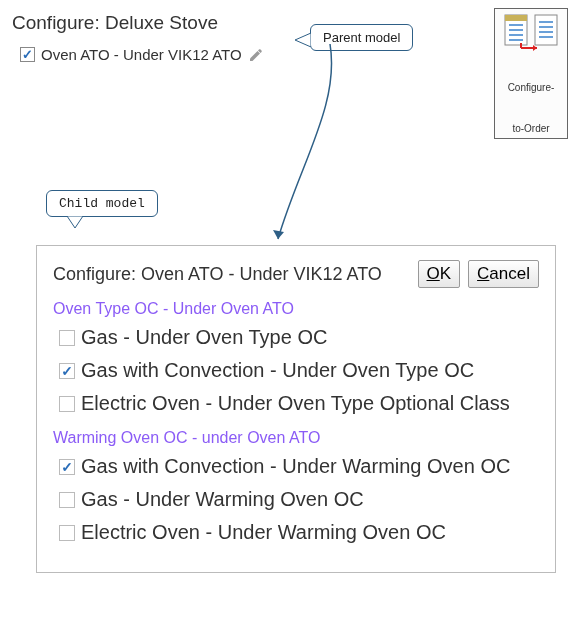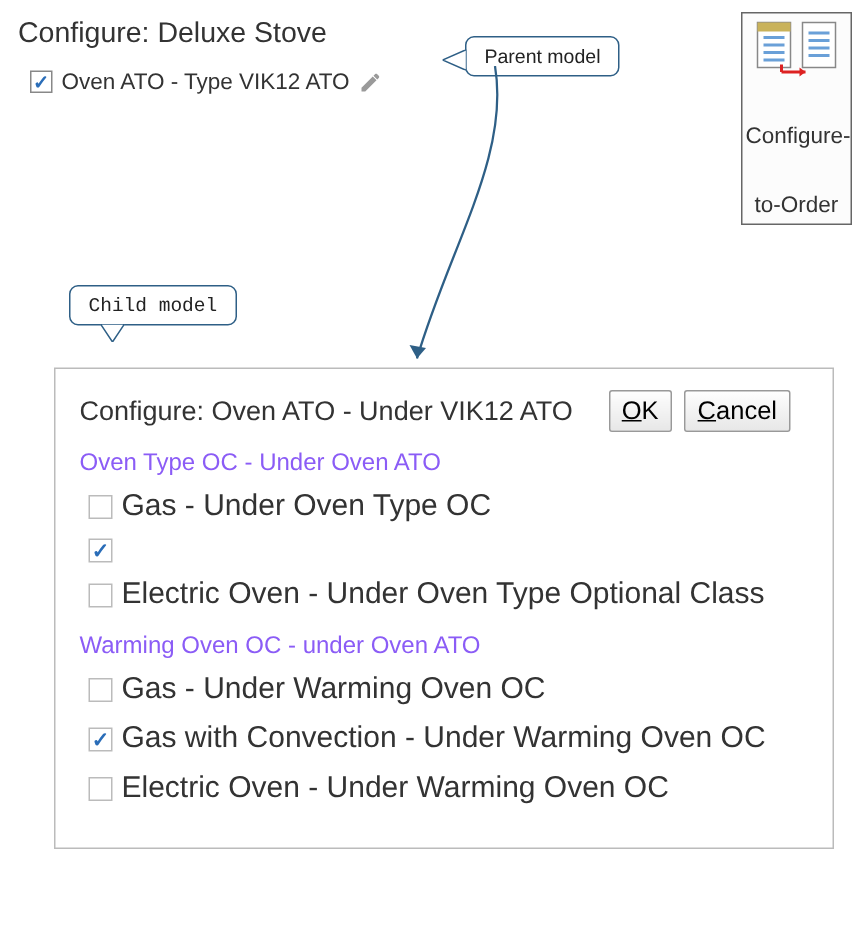--- a/index.html
+++ b/index.html
@@ -68,21 +68,21 @@
     }
     .badge-icons {
       display: flex;
       justify-content: center;
       gap: 2px;
       margin-bottom: 2px;
       position: relative;
     }
     .badge-icons svg { display:block; }
     .badge-text {
-      font-size: 15px;
+      font-size: 10px;
       line-height: 1.05;
       margin-top: 30px;
     }
     .callout {
       position: absolute;
       border: 1px solid #2e5f86;
       border-radius: 6px;
       background: #fff;
       font-size: 13px;
       padding: 5px 12px;
@@ -91,21 +91,21 @@
     .callout.parent { top: 24px; left: 310px; }
     .callout.child { top: 190px; left: 46px; font-family: Liberation Mono, monospace; }
     .callout.optclass { top: 308px; left: 348px; }
     .panel {
       position: absolute;
       top: 245px;
       left: 36px;
       width: 520px;
       border: 1px solid #bbb;
       background: #fff;
-      padding: 14px 28px 18px 16px;
+      padding: 14px 16px 18px 16px;
     }
     .panel-header {
       display: flex;
       align-items: center;
       gap: 8px;
       margin-bottom: 12px;
     }
     .panel-title {
       font-size: 18px;
       color: #333;
@@ -158,21 +158,21 @@
     }
   </style>
 </head>
 <body>
 
 <div class="container">
   <div class="header-title">Configure: Deluxe Stove</div>
   <div class="parent-items">
     <div class="item-row">
       <span class="cb checked"></span>
-      <span class="item-label">Oven ATO - Type VIK12 ATO</span>
+      <span class="item-label">Oven ATO - Under VIK12 ATO</span>
       <span class="pencil">
         <svg width="16" height="16" viewBox="0 0 16 16">
             <path d="M2 11.5 L9.5 4 L12 6.5 L4.5 14 L2 14 Z" fill="#9a9a9a"></path>
             <path d="M10 3.5 L11 2.5 C11.4 2.1 12.1 2.1 12.5 2.5 L13.5 3.5 C13.9 3.9 13.9 4.6 13.5 5 L12.5 6 Z" fill="#9a9a9a"></path>
           </svg>
       </span>
     </div>
   </div>
 </div>
 
@@ -232,32 +232,33 @@
     <button class="btn"><u>C</u>ancel</button>
   </div>
 
   <div class="section-title">Oven Type OC - Under Oven ATO</div>
   <div class="option-row">
     <span class="cb-lg"></span>
     <span class="option-label">Gas - Under Oven Type OC</span>
   </div>
   <div class="option-row">
     <span class="cb-lg checked"></span>
+    <span class="option-label">Gas with Convection - Under Oven Type OC</span>
   </div>
   <div class="option-row">
     <span class="cb-lg"></span>
     <span class="option-label">Electric Oven - Under Oven Type Optional Class</span>
   </div>
 
   <div class="section-title" style="margin-top:14px">Warming Oven OC - under Oven ATO</div>
-  <div class="option-row">
-    <span class="cb-lg"></span>
-    <span class="option-label">Gas - Under Warming Oven OC</span>
-  </div>
   <div class="option-row">
     <span class="cb-lg checked"></span>
     <span class="option-label">Gas with Convection - Under Warming Oven OC</span>
   </div>
   <div class="option-row">
     <span class="cb-lg"></span>
+    <span class="option-label">Gas - Under Warming Oven OC</span>
+  </div>
+  <div class="option-row">
+    <span class="cb-lg"></span>
     <span class="option-label">Electric Oven - Under Warming Oven OC</span>
   </div>
 </div>
 
 </body></html>

